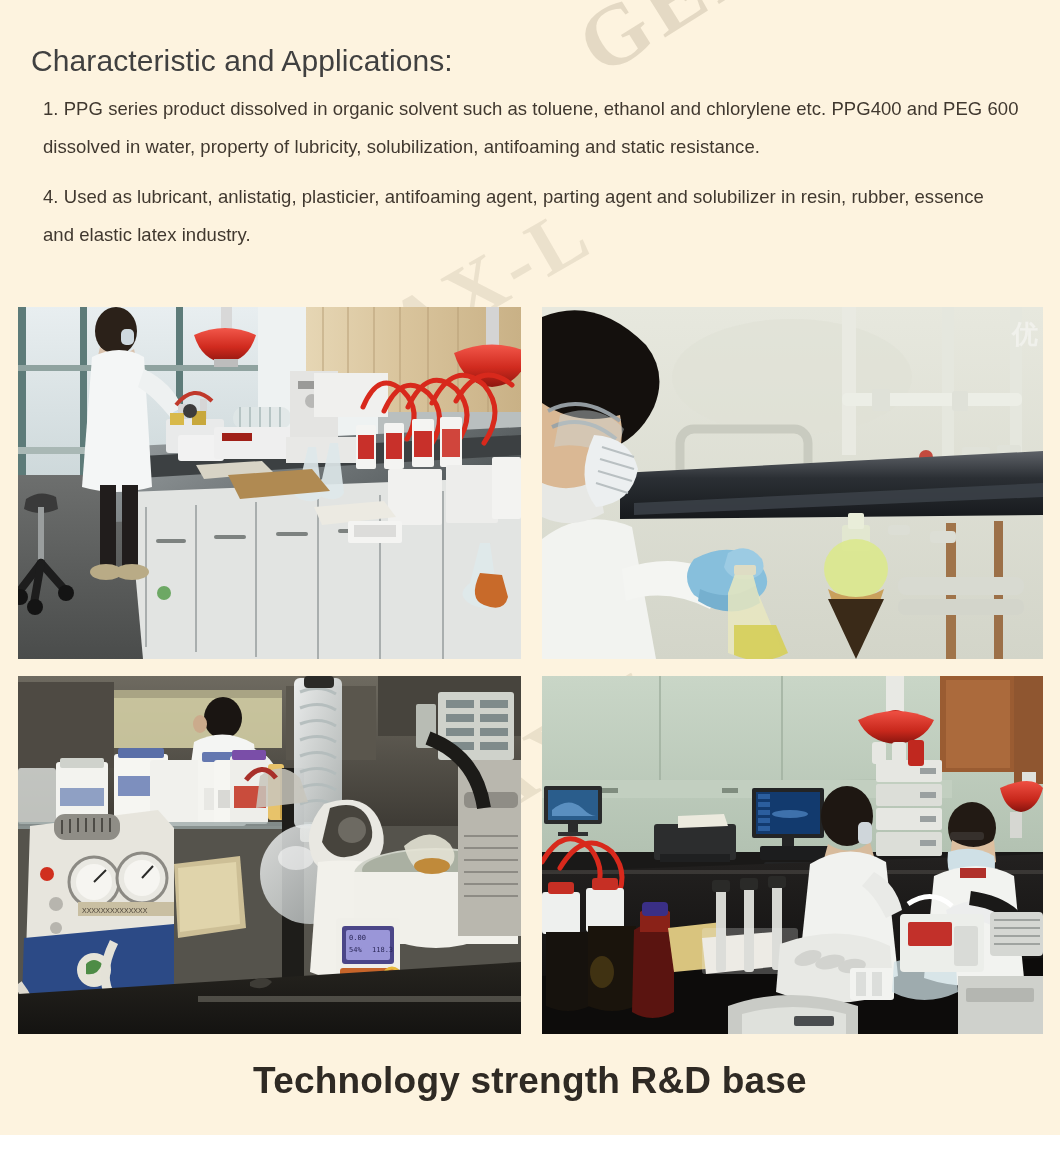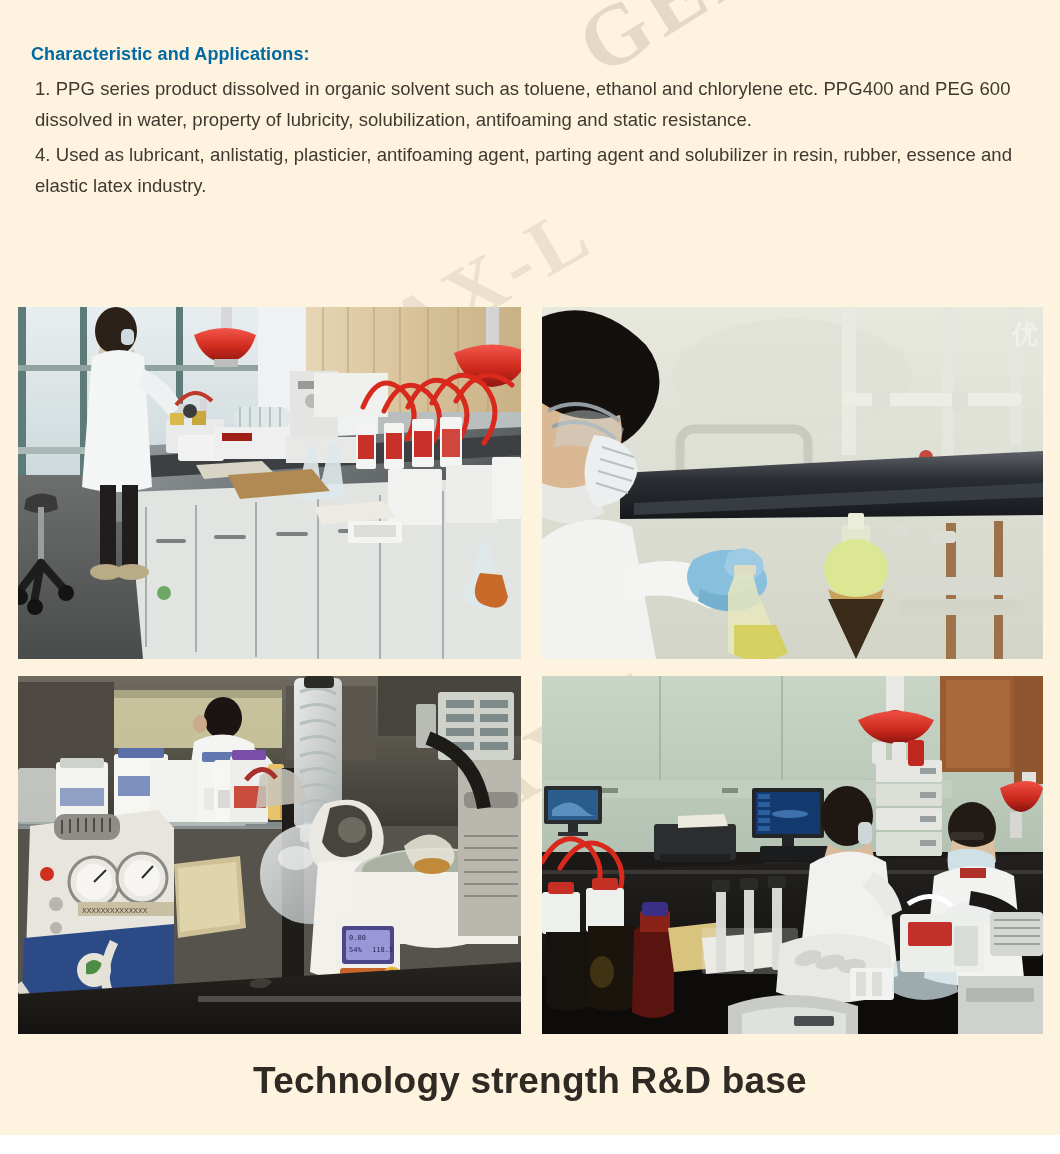--- a/index.html
+++ b/index.html
@@ -65,31 +65,31 @@
 
   
   .text-block {
     position: absolute;
     top: 44px;
     left: 31px;
     width: 1000px;
     z-index: 3;
   }
   .headline {
-    font-size: 18px;
-    font-weight: 700;
-    color: #0369a1;
+    font-size: 30px;
+    font-weight: 400;
+    color: #404040;
     margin: 0 0 8px 0;
     letter-spacing: 0.1px;
   }
   .para {
     font-size: 18.5px;
     color: #40382f;
-    line-height: 31px;
-    margin: 4px;
+    line-height: 38px;
+    margin: 12px;
     letter-spacing: 0.05px;
   }
 
   
   .grid {
     position: absolute;
     left: 18px;
     top: 307px;
     width: 1025px;
     display: grid;

